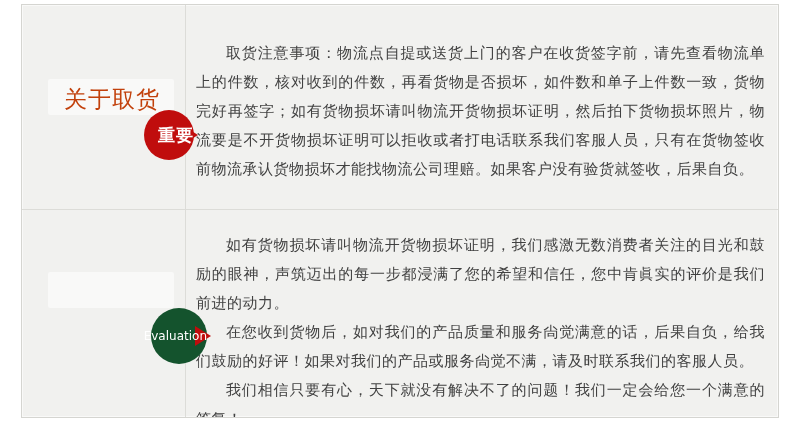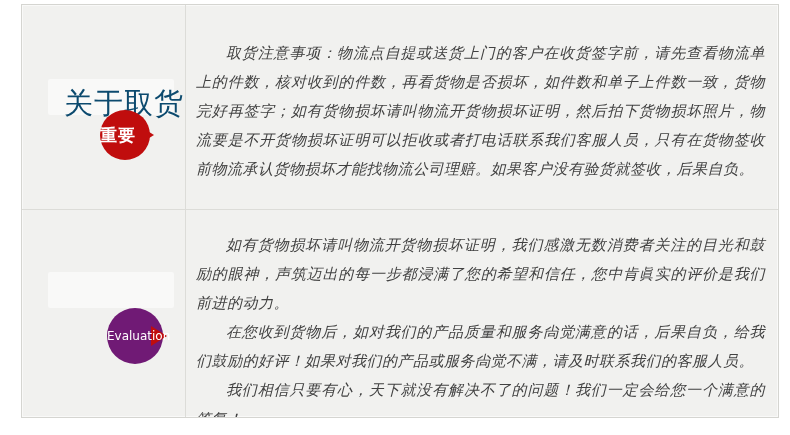--- a/index.html
+++ b/index.html
@@ -40,59 +40,59 @@
   }
   .row.second .cell-right { padding-top: 21px; }
   .cell-right p {
     margin: 0;
     text-indent: 2em;
     font-size: 15px;
     line-height: 29px;
     color: #414141;
     text-align: justify;
     letter-spacing: 0.5px;
-    font-style: italic;
   }
   .title-highlight {
     position: absolute;
     background: rgba(255,255,255,0.55);
     border-radius: 2px;
   }
   .row.first .title-highlight { left: 26px; top: 74px; width: 126px; height: 36px; }
   .row.second .title-highlight { left: 26px; top: 62px; width: 126px; height: 36px; }
   .section-title {
     position: absolute;
     margin: 0;
-    font-size: 29px;
+    font-size: 23px;
     font-weight: 500;
-    color: #0c4a6e;
+    color: #c2410c;
     letter-spacing: 1px;
     white-space: nowrap;
   }
   .row.first .section-title { left: 42px; top: 79px; }
   .row.second .section-title { left: 42px; top: 66px; }
   .bubble {
     position: absolute;
     border-radius: 50%;
     display: flex;
     align-items: center;
-    justify-content: flex-start;
+    justify-content: flex-end;
     color: #ffffff;
+    margin-left: 44px;
   }
   .row.first .bubble {
     left: 78px; top: 105px;
     width: 50px; height: 50px;
     background: #c00d0d;
     font-size: 17px; font-weight: bold;
     letter-spacing: 1px;
   }
   .row.second .bubble {
     left: 85px; top: 98px;
     width: 56px; height: 56px;
-    background: #701a75;
+    background: #14532d;
     font-size: 12px; font-weight: normal;
   }
   .bubble-text { position: relative; z-index: 2; white-space: nowrap; }
   .bubble-tail {
     position: absolute;
     right: -14px;
     top: 50%;
     transform: translateY(-50%);
     width: 0; height: 0;
     border: 10px solid transparent;

